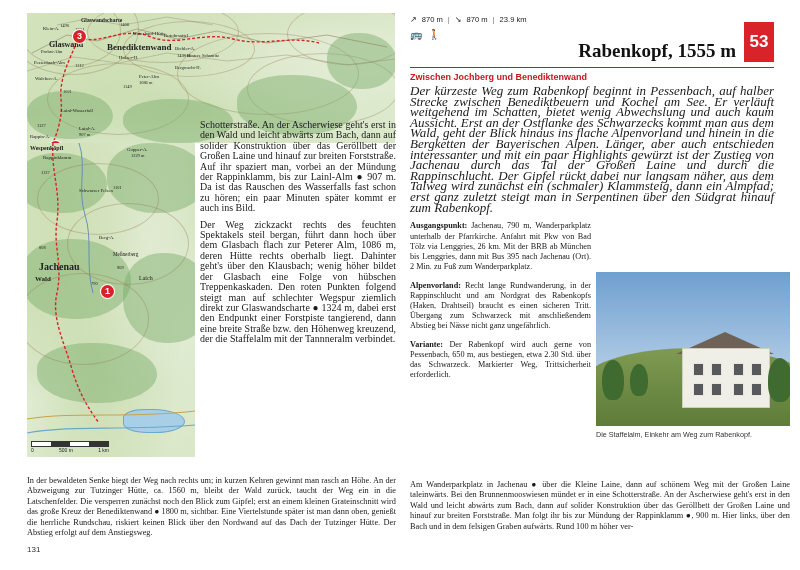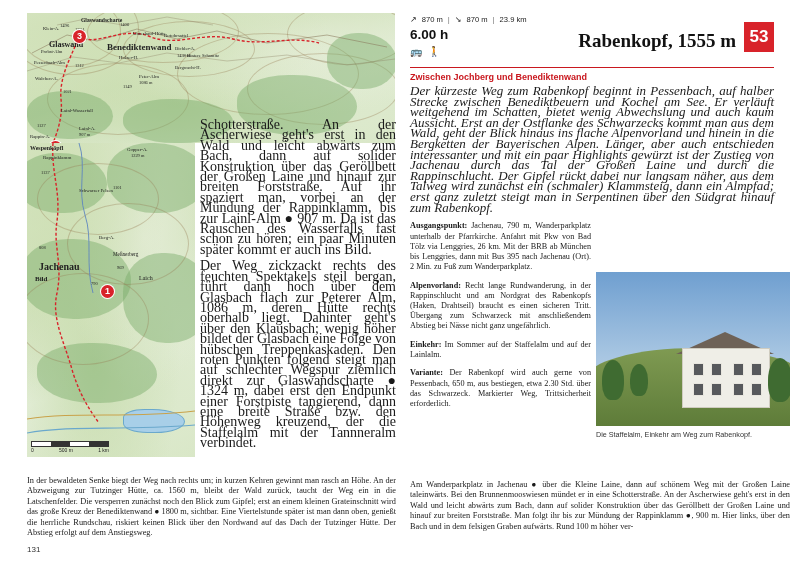--- a/index.html
+++ b/index.html
@@ -103,21 +103,21 @@
   .scale-bar {
     height: 4px;
     border: 1px solid #333;
     background: linear-gradient(to right,#fff 0 25%, #333 25% 50%, #fff 50% 75%, #333 75% 100%);
   }
 
   .col-right-text {
     position: absolute;
     left: 200px; top: 120px;
     width: 196px;
-    font-size: 14px;
+    font-size: 10px;
     line-height: 10.4px;
     text-align: justify;
   }
   .bottom-text {
     position: absolute;
     left: 27px; top: 466px;
     width: 369px;
     font-size: 8.3px;
     line-height: 10.4px;
     text-align: justify;
@@ -175,21 +175,21 @@
   .tour-title {
     font-family: "Liberation Serif", serif;
     font-size: 19px;
     font-weight: bold;
     color: #111;
     align-self: flex-end;
     padding-right: 8px;
     line-height: 22px;
   }
   .tour-num {
-    width: 30px; height: 30px;
+    width: 30px; height: 40px;
     background: #d8232a;
     color: #fff;
     font-family: "Liberation Sans", sans-serif;
     font-size: 17px;
     font-weight: bold;
     display: flex;
     align-items: center;
     justify-content: center;
   }
   .icons-row {
@@ -394,21 +394,21 @@
           <div class="map-label" style="font-size: 4.8px; left: 100px; top: 4px;">Gopper-A.</div>
           <div class="map-label" style="font-size: 4.4px; left: 104px; top: 10px;">1229 m</div>
           <div class="map-label" style="font-size: 4.4px; left: 14px; top: 27px;">1137</div>
           <div class="map-label" style="font-size: 4.8px; left: 52px; top: 45px;">Schwarzer Felsen</div>
           <div class="map-label" style="font-size: 4.4px; left: 86px; top: 42px;">1101</div>
           <div class="map-label" style="font-size: 4.8px; left: 72px; top: 92px;">Berg-A.</div>
           <div class="map-label" style="font-size: 5.2px; left: 86px; top: 108px;">Meßnerberg</div>
           <div class="map-label" style="font-size: 4.4px; left: 90px; top: 122px;">969</div>
           <div class="map-label" style="font-size: 4.4px; left: 12px; top: 102px;">808</div>
           <div class="map-label b" style="font-size: 10px; left: 12px; top: 118px;">Jachenau</div>
-          <div class="map-label b" style="font-size: 7px; left: 8px; top: 132px;">Bild</div>
+          <div class="map-label b" style="font-size: 7px; left: 8px; top: 132px;">Wald</div>
           <div class="map-label" style="font-size: 6px; left: 112px; top: 132px;">Laich</div>
           <div class="map-label" style="font-size: 4.4px; left: 64px; top: 138px;">790</div>
         </div>
       <div id="narrow-markers">
           <div class="marker" style="left: 74px; top: 142px;">1</div>
         </div>
       <div class="map-scale">
         <div class="scale-bar"></div>
         <div style="display:flex;justify-content:space-between;">
           <span>0</span>
@@ -431,23 +431,20 @@
     <div class="rp-inner">
       <div class="stats-row">
         <span class="ico">↗</span>
         <span>870 m</span>
         <span class="sep">|</span>
         <span class="ico">↘</span>
         <span>870 m</span>
         <span class="sep">|</span>
         <span>23.9 km</span>
       </div>
-      <div class="time-row">
-        <span class="time-val">6.00 h</span>
-      </div>
       <div class="icons-row">
         <span class="ico" style="font-size:10px;">🚌</span>
         <span class="ico" style="font-size:10px;">🚶</span>
       </div>
     </div>
 
     <div class="title-block" style="right:26px;top:22px;">
       <div class="tour-title">Rabenkopf, 1555 m</div>
       <div class="tour-num">53</div>
     </div>
@@ -455,23 +452,20 @@
     <div style="position:absolute;left:10px;top:62px;width:364px;">
       <div class="rule"></div>
       <div class="subtitle">Zwischen Jochberg und Benediktenwand</div>
       <div class="intro">Der kürzeste Weg zum Rabenkopf beginnt in Pessenbach, auf halber Strecke zwischen Benediktbeuern und Kochel am See. Er verläuft weitgehend im Schatten, bietet wenig Abwechslung und auch kaum Aussicht. Erst an der Ostflanke des Schwarzecks kommt man aus dem Wald, geht der Blick hinaus ins flache Alpenvorland und hinein in die Bergketten der Bayerischen Alpen. Länger, aber auch entschieden interessanter und mit ein paar Highlights gewürzt ist der Zustieg von Jachenau durch das Tal der Großen Laine und durch die Rappinschlucht. Der Gipfel rückt dabei nur langsam näher, aus dem Talweg wird zunächst ein (schmaler) Klammsteig, dann ein Almpfad; erst ganz zuletzt steigt man in Serpentinen über den Südgrat hinauf zum Rabenkopf.</div>
       <div class="info-block">
         <p class="info-para">
           <b>Ausgangspunkt:</b><span> Jachenau, 790 m, Wanderparkplatz unterhalb der Pfarrkirche. Anfahrt mit Pkw von Bad Tölz via Lenggries, 26 km. Mit der BRB ab München bis Lenggries, dann mit Bus 395 nach Jachenau (Ort). 2 Min. zu Fuß zum Wanderparkplatz.</span>
         </p>
         <p class="info-para">
           <b>Alpenvorland:</b><span> Recht lange Rundwanderung, in der Rappinschlucht und am Nordgrat des Rabenkopfs (Haken, Drahtseil) braucht es einen sicheren Tritt. Übergang zum Schwarzeck mit anschließendem Abstieg bei Nässe nicht ganz ungefährlich.</span>
-        </p>
-        <p class="info-para">
-          <b>Einkehr:</b><span> Im Sommer auf der Staffelalm und auf der Lainlalm.</span>
         </p>
         <p class="info-para">
           <b>Variante:</b><span> Der Rabenkopf wird auch gerne von Pessenbach, 650 m, aus bestiegen, etwa 2.30 Std. über das Schwarzeck. Markierter Weg, Trittsicherheit erforderlich.</span>
         </p>
       </div>
     </div>
 
     <div class="photo" style="left:196px;top:272px;">
       <div class="photo-sky"></div>
       <div class="photo-hill"></div>

